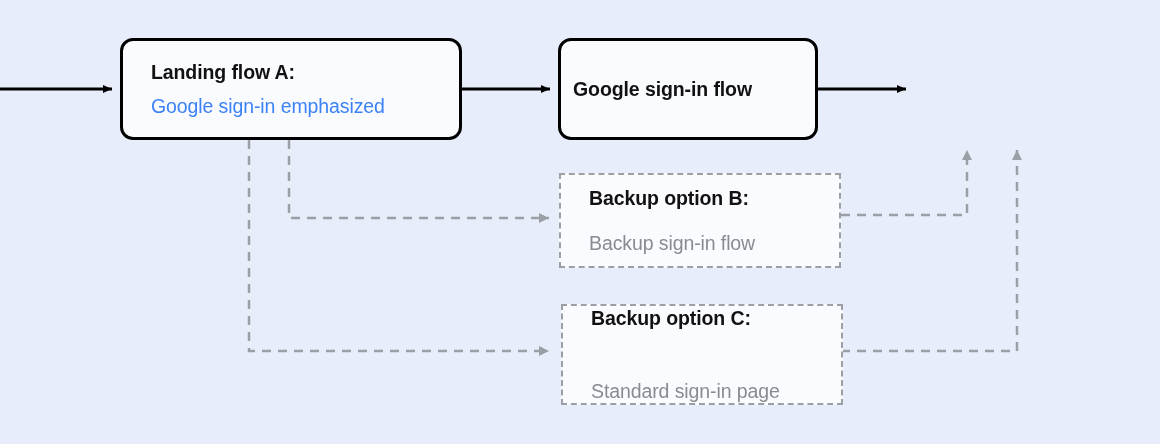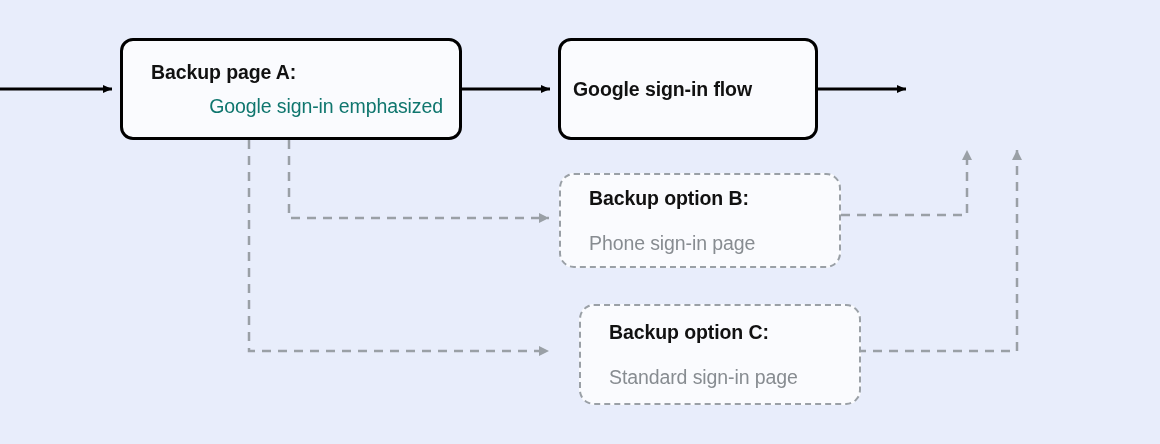--- a/index.html
+++ b/index.html
@@ -32,39 +32,39 @@
     display: flex;
     flex-direction: column;
     justify-content: center;
   }
   .node-box.solid {
     border: 3px solid #000000;
     border-radius: 13px;
   }
   .node-box.dashed {
     border: 2px dashed #9aa0a6;
-    border-radius: 15px;
+    border-radius: 0;
     background: #fafbfe;
     gap: 12px;
   }
   .node-title {
     font-size: 19.5px;
     font-weight: bold;
     color: #111111;
     letter-spacing: -0.1px;
     line-height: 1.25;
   }
   .node-sub {
     font-size: 19.5px;
     font-weight: normal;
     line-height: 1.25;
     letter-spacing: -0.1px;
     margin-top: 9px;
   }
-  .sub-blue { color: #0f766e; text-align: right; }
+  .sub-blue { color: #3b82f6; }
   .sub-gray { color: #878c91; }
   .pad-left { padding-left: 28px; padding-right: 16px; }
   .center-text {
     text-align: left;
     padding-left: 12px;
     padding-right: 12px;
   }
   .single-line {
     font-size: 19.5px;
     font-weight: bold;
@@ -96,32 +96,32 @@
     <path d="M289,140 L289,218 L549,218" stroke="#9aa0a6" stroke-width="2.5" fill="none" stroke-dasharray="9 7" marker-end="url(#arrow-gray)"></path>
 
     <path d="M249,140 L249,351 L549,351" stroke="#9aa0a6" stroke-width="2.5" fill="none" stroke-dasharray="9 7" marker-end="url(#arrow-gray)"></path>
 
     <path d="M841,215 L967,215 L967,150" stroke="#9aa0a6" stroke-width="2.5" fill="none" stroke-dasharray="9 7" marker-end="url(#arrow-gray)"></path>
 
     <path d="M841,351 L1017,351 L1017,150" stroke="#9aa0a6" stroke-width="2.5" fill="none" stroke-dasharray="9 7" marker-end="url(#arrow-gray)"></path>
   </svg>
 
   <div class="node-box solid pad-left" style="left:120px; top:38px; width:342px; height:102px;">
-    <div class="node-title">Backup page A:</div>
+    <div class="node-title">Landing flow A:</div>
     <div class="node-sub sub-blue">Google sign-in emphasized</div>
   </div>
 
   <div class="node-box solid center-text" style="left:558px; top:38px; width:260px; height:102px;">
     <div class="single-line">Google sign-in flow</div>
   </div>
 
 
   <div class="node-box dashed pad-left" style="left:559px; top:173px; width:282px; height:95px;">
     <div class="node-title">Backup option B:</div>
-    <div class="node-sub sub-gray">Phone sign-in page</div>
+    <div class="node-sub sub-gray">Backup sign-in flow</div>
   </div>
 
-  <div class="node-box dashed pad-left" style="left:579px; top:304px; width:282px; height:101px;">
+  <div class="node-box dashed pad-left" style="left:561px; top:304px; width:282px; height:101px;justify-content:space-between;">
     <div class="node-title">Backup option C:</div>
     <div class="node-sub sub-gray">Standard sign-in page</div>
   </div>
 
 </div>
 
 </body></html>

